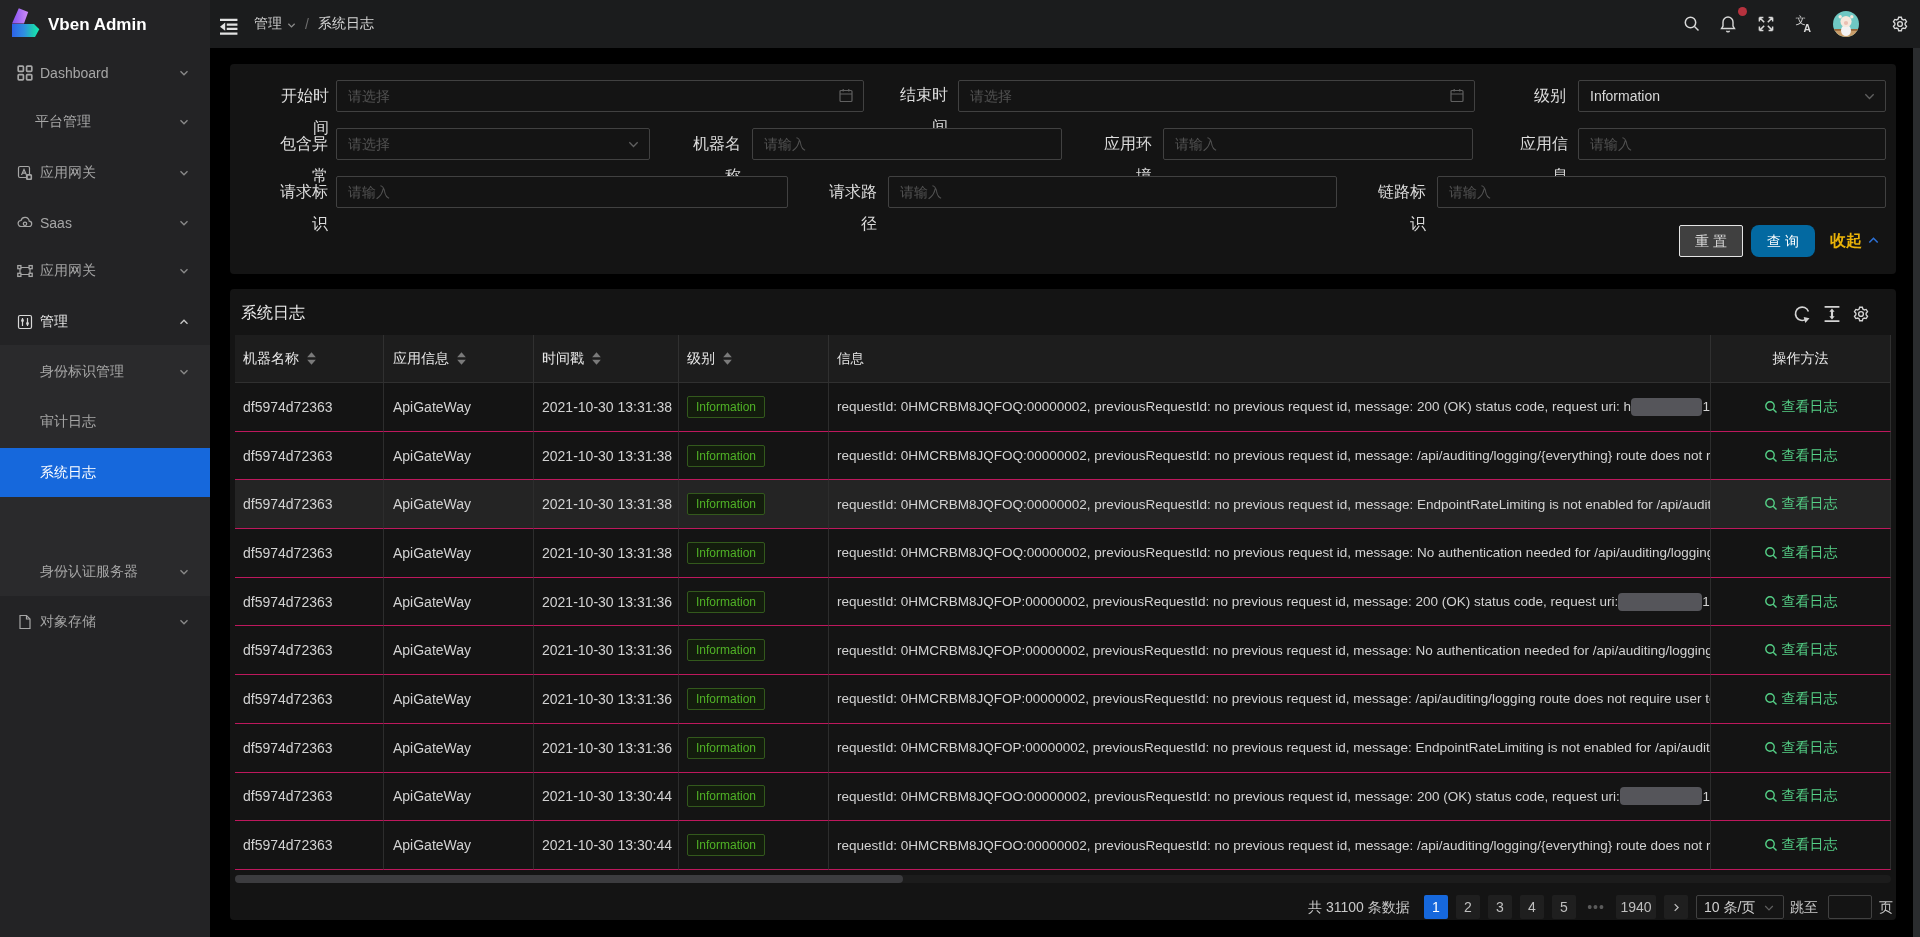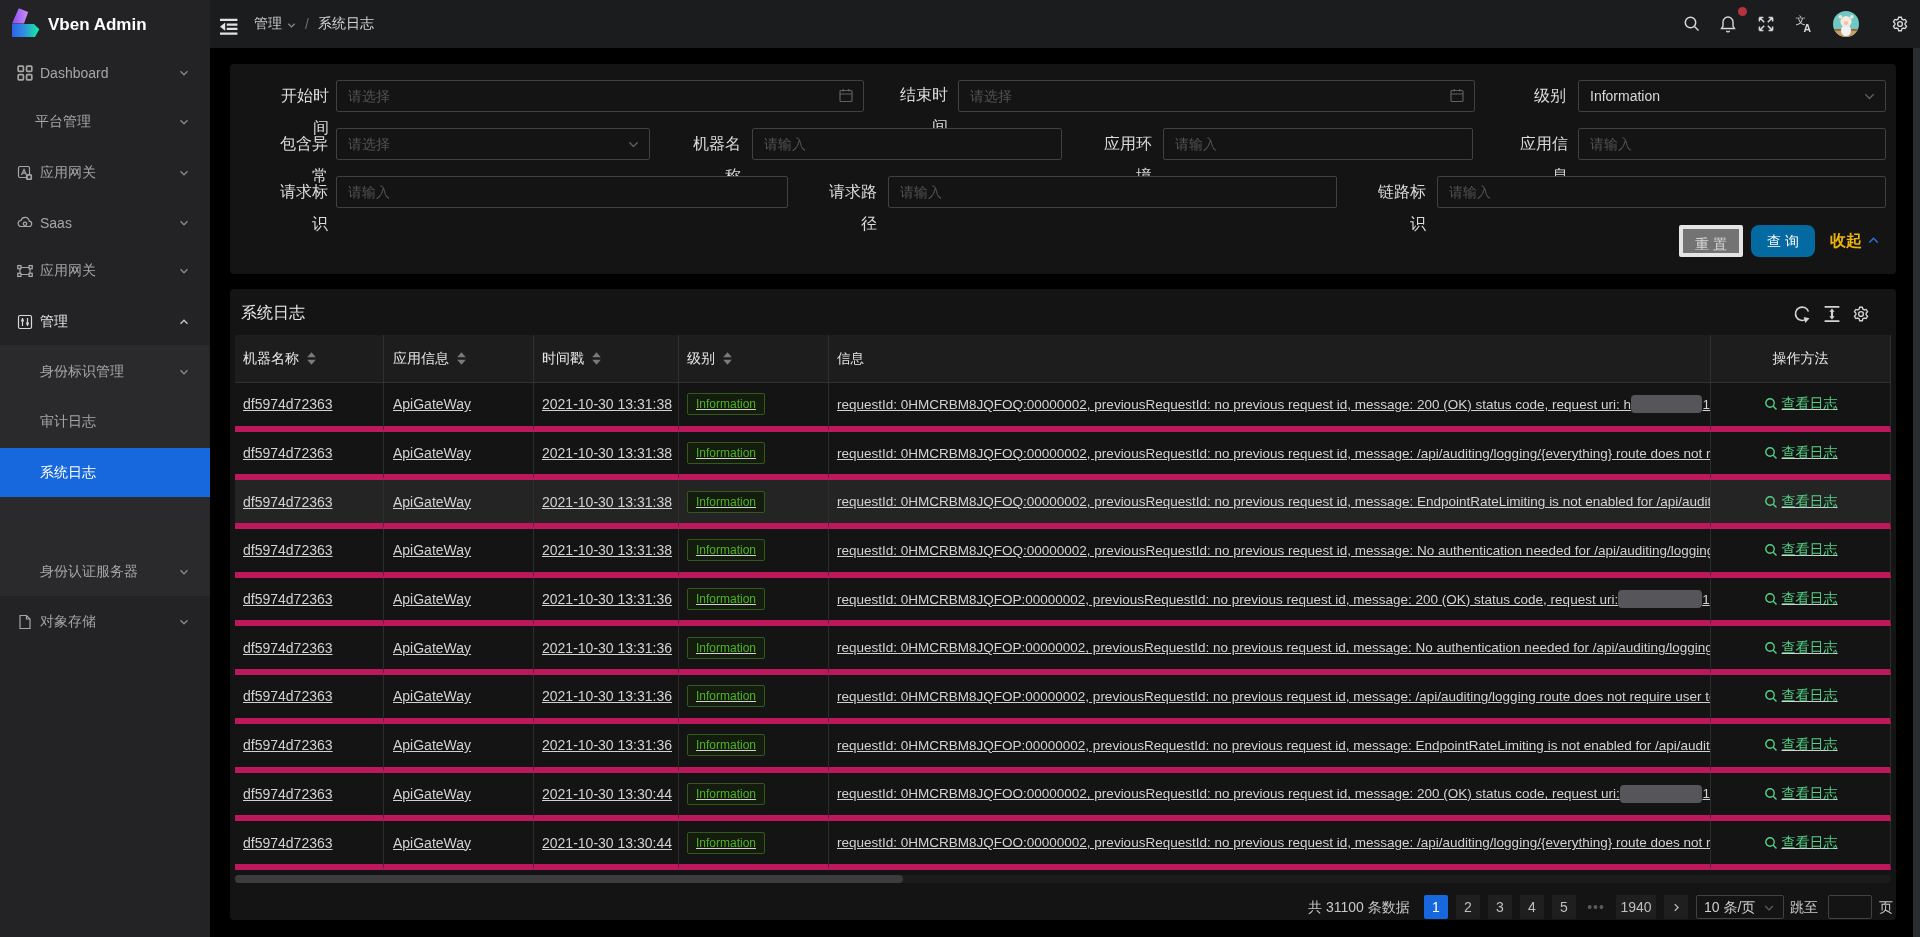--- a/index.html
+++ b/index.html
@@ -34,31 +34,31 @@
 #tcard { left:230px; top:289px; width:1666px; height:631px; }
 
 
 .flb { position:absolute; height:32px; line-height:32px; color:#dcdcdc; font-size:16px; text-align:right; }
 .fin { position:absolute; height:32px; border:1px solid #414141; border-radius:2px; background:#141414; }
 .fin .ph { position:absolute; left:11px; top:0; line-height:30px; font-size:14px; color:#525252; }
 .fin .val { position:absolute; left:11px; top:0; line-height:30px; font-size:14px; color:#d9d9d9; }
 .fin svg.cal { position:absolute; right:10px; top:7px; }
 .fin svg.sel { position:absolute; right:10px; top:10px; }
 .btn { position:absolute; height:32px; border-radius:2px; font-size:14px; line-height:30px; text-align:center; }
-.btn.ghost { border:4px solid #e5e5e5; color:#d9d9d9; background:#737373; }
+.btn.ghost { border:1px solid #e5e5e5; color:#d9d9d9; background:#404040; }
 .btn.primary { background:#0369a1; color:#fff; line-height:32px;border-radius:8px; }
 #collapse { position:absolute; color:#eab308; font-size:16px; line-height:32px;font-weight:bold; }
 
 
 #ttitle { position:absolute; left:11px; top:14px; font-size:16px; color:#eaeaea; }
 .ticon { position:absolute; top:16px; width:18px; height:18px; }
 #tbl { position:absolute; left:5px; top:46px; width:1656px; }
 .trow { display:flex; width:1656px; }
 .th { height:48px; background:#1d1d1d; color:#e8e8e8; font-size:14px; display:flex; align-items:center; border-bottom:1px solid #303030; }
-.td { height:48.7px; color:#d2d2d2; font-size:14px; display:flex; align-items:center; border-bottom:6px solid #be185d; overflow:hidden; white-space:nowrap;text-decoration:underline; }
+.td { height:48.7px; color:#d2d2d2; font-size:14px; display:flex; align-items:center; border-bottom:1px solid #be185d; overflow:hidden; white-space:nowrap; }
 .c1 { width:149px; padding-left:8px; }
 .c2 { width:150px; padding-left:9px; }
 .c3 { width:145px; padding-left:8px; }
 .c4 { width:150px; padding-left:8px; }
 .c5 { width:882px; padding-left:8px; font-size:13.5px; }
 .c6 { width:180px; justify-content:center; padding:0; }
 .th.c1,.th.c2,.th.c3,.th.c4 { border-right:1px solid #303030; }
 .th.c5 { border-right:1px solid #303030; }
 .td.c1,.td.c2,.td.c3,.td.c4 { border-right:1px solid #2d2d2d; }
 .td.c5 { border-right:1px solid #2d2d2d; }

